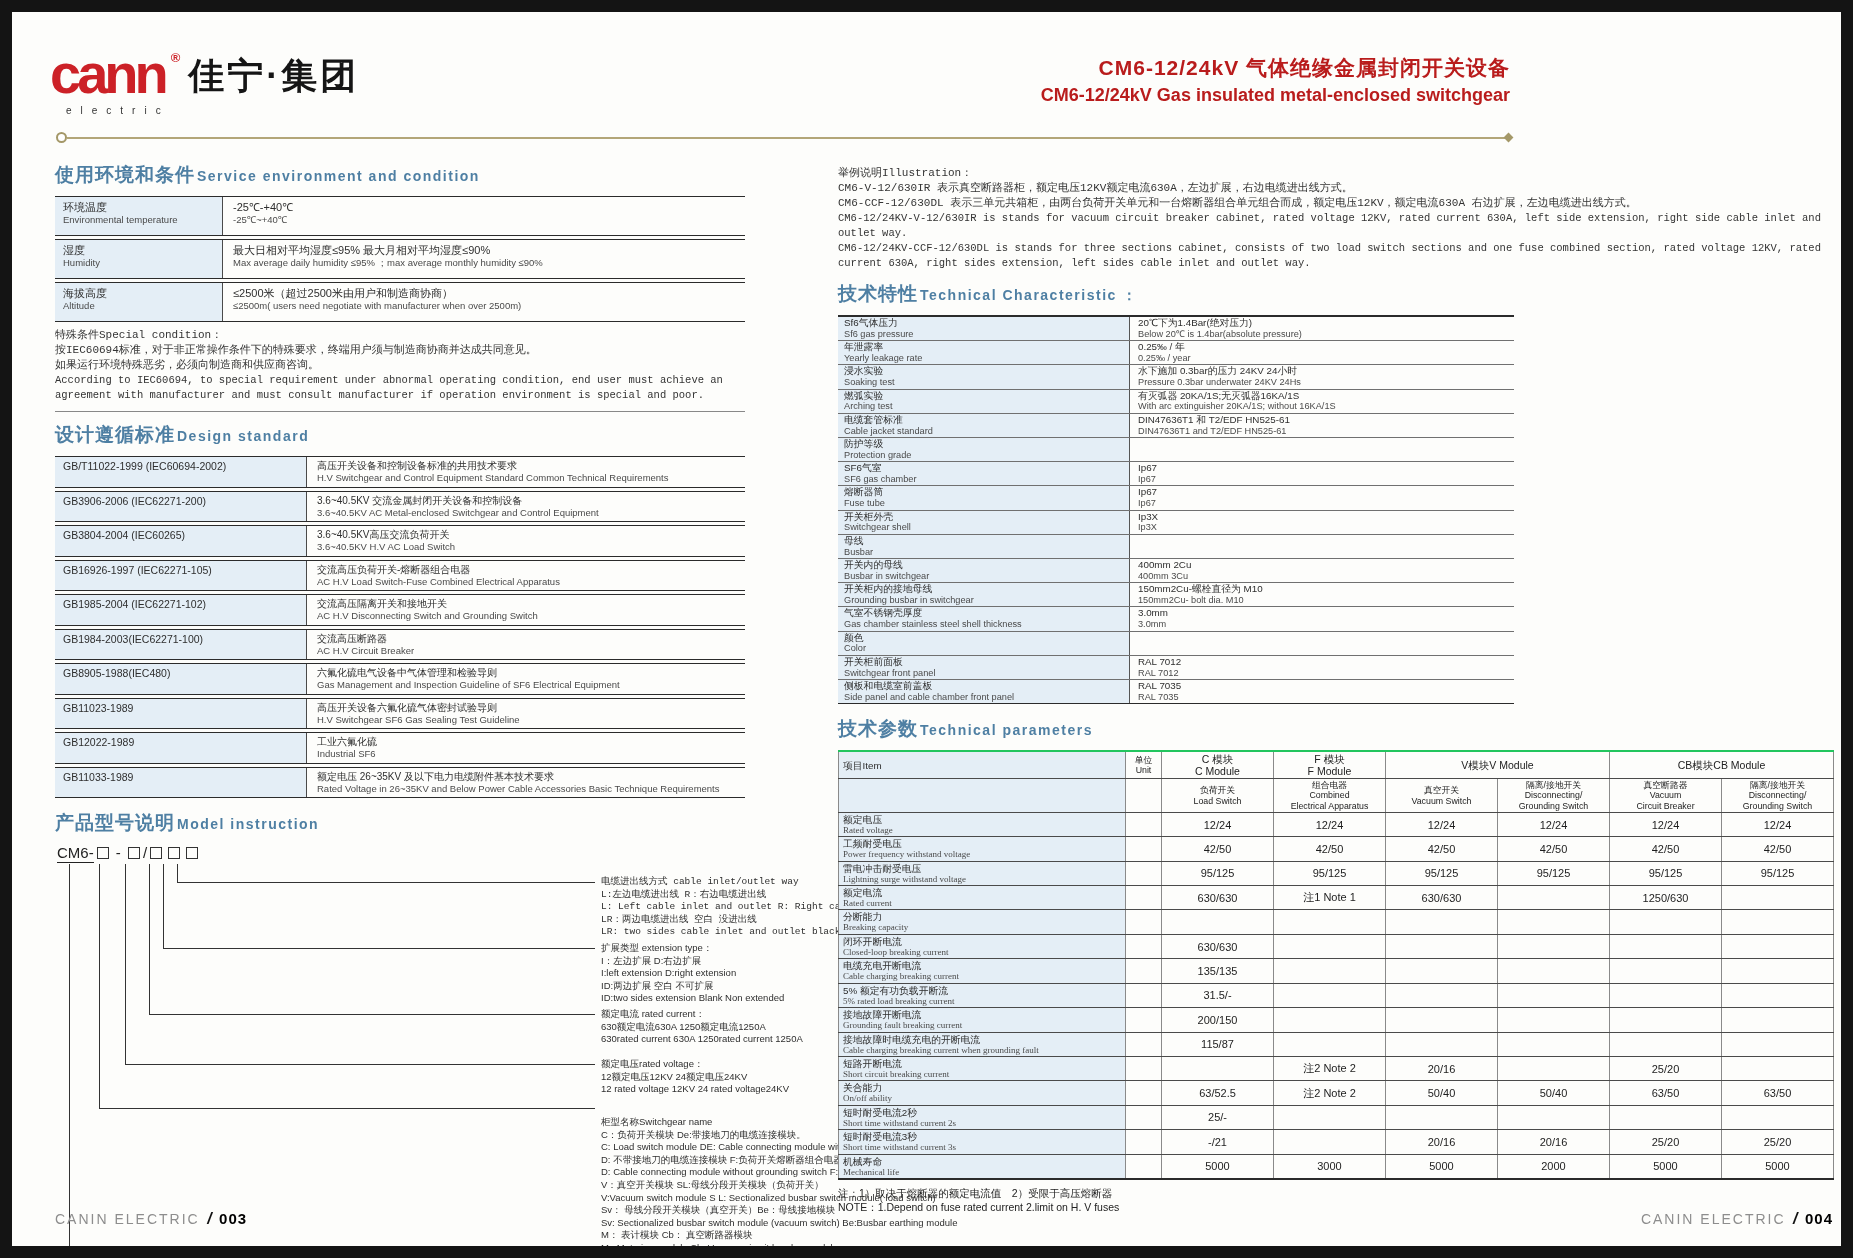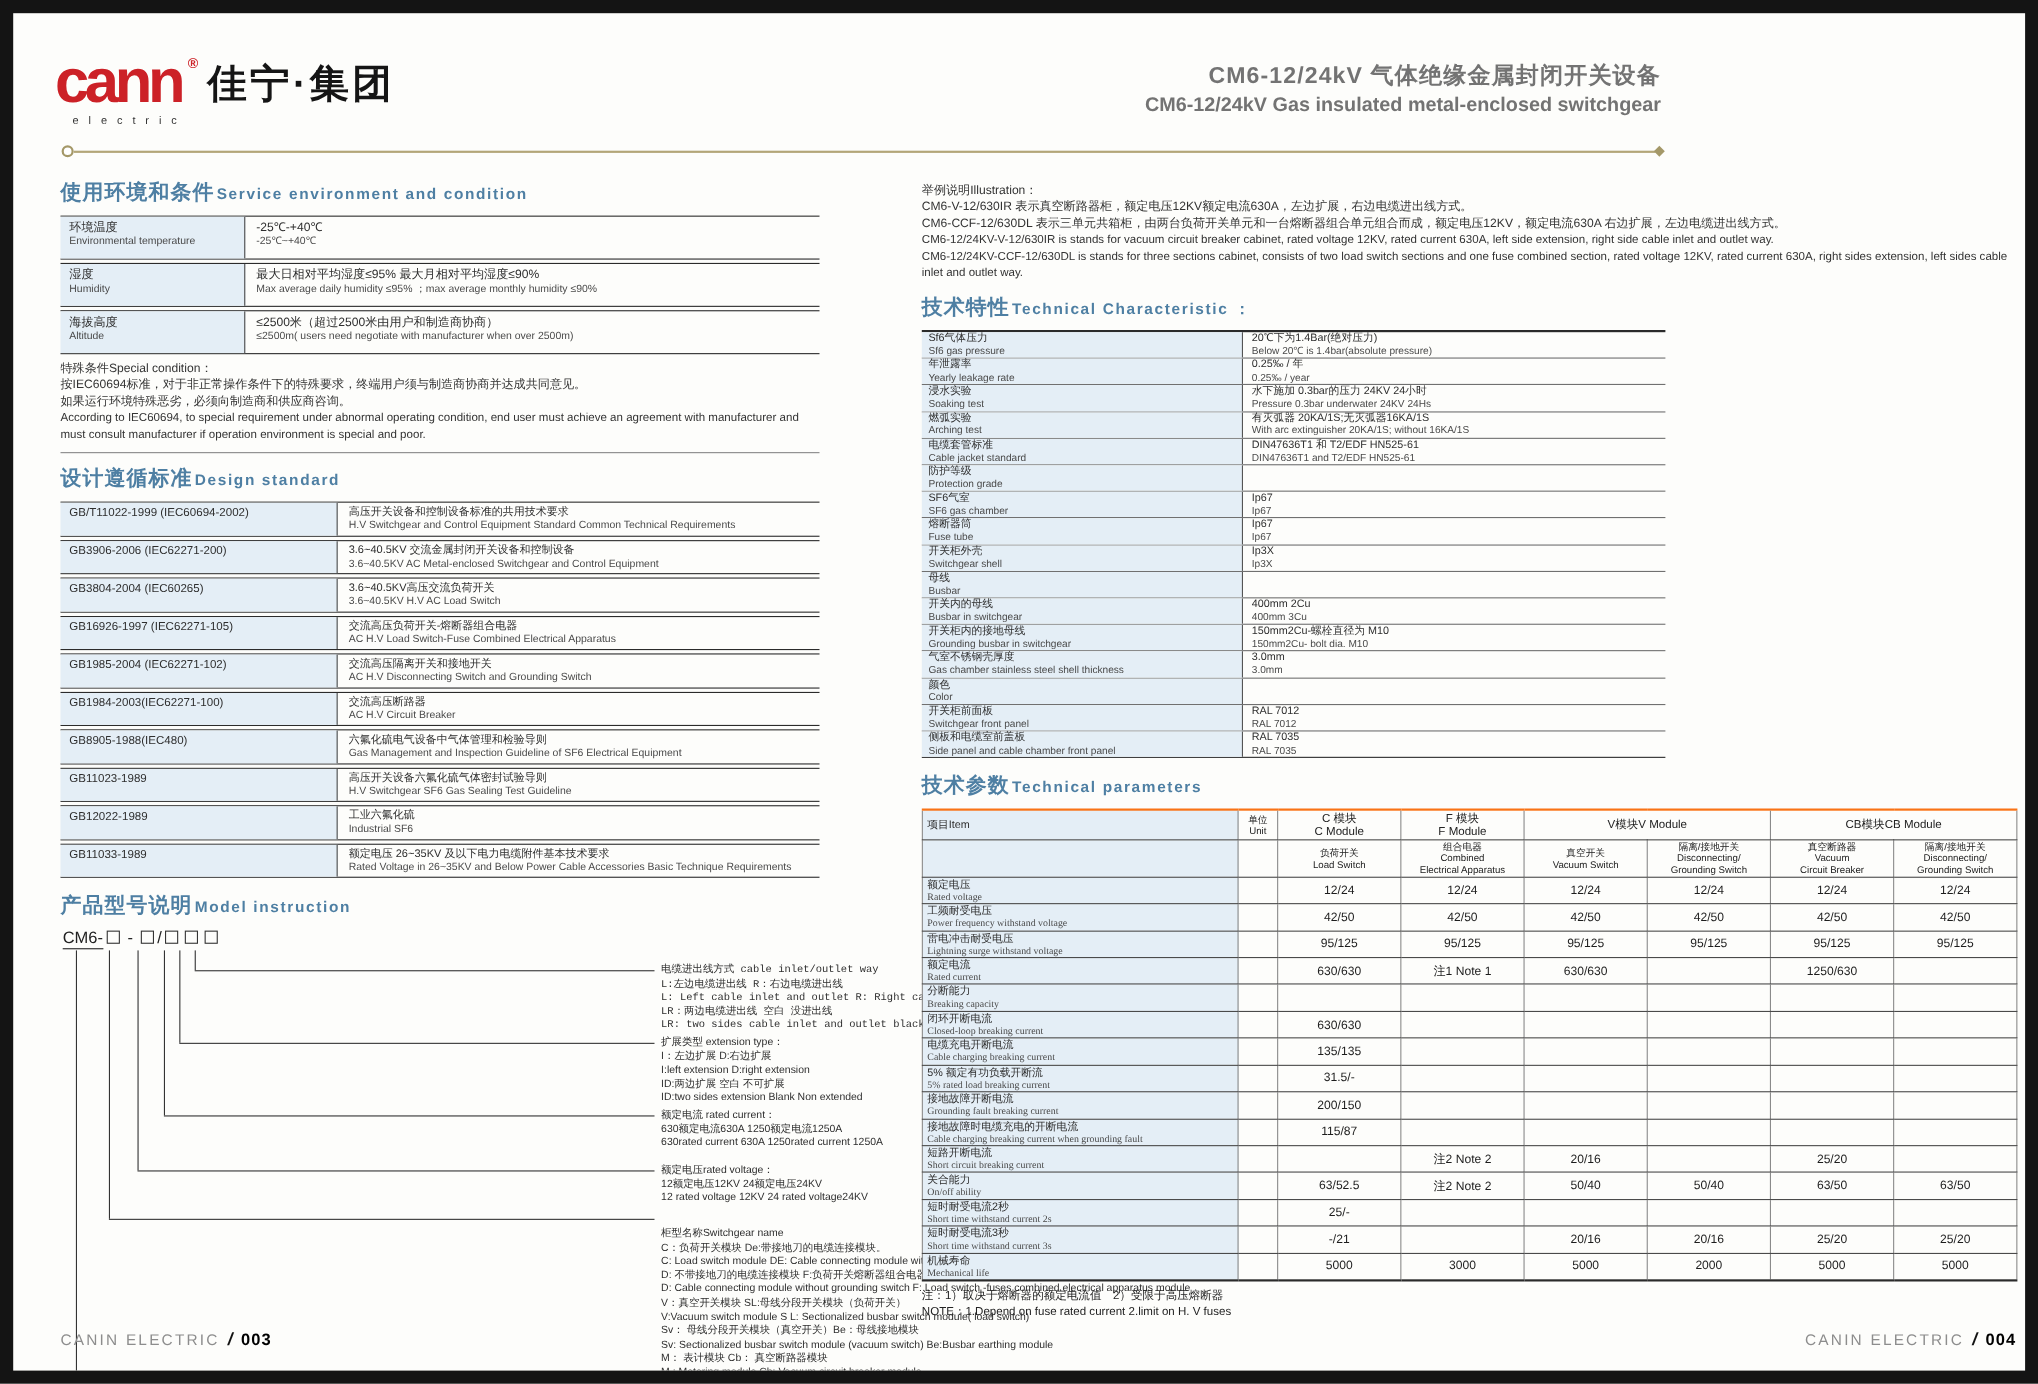--- a/index.html
+++ b/index.html
@@ -11,21 +11,21 @@
   .abs { position:absolute; }
 
   
   .logo-row { display:flex; align-items:flex-start; }
   .logo-cann { color:#cc2127; font-size:56px; font-weight:bold; letter-spacing:-4px; line-height:0.85; }
   .logo-reg { color:#cc2127; font-size:13px; margin:0 8px 0 6px; font-weight:bold; }
   .logo-cn { font-size:36px; font-weight:bold; color:#151515; letter-spacing:3px; margin-top:2px; }
   .logo-sub { font-size:10px; letter-spacing:9px; color:#333; margin:4px 0 0 16px; }
 
   
-  .htitle { text-align:right; color:#737373; }
+  .htitle { text-align:right; color:#b91c1c; }
   .htitle .cn { font-size:21px; font-weight:bold; letter-spacing:1px; }
   .htitle .en { font-size:18px; font-weight:bold; margin-top:3px; }
 
   
   .divider { display:flex; align-items:center; }
   .div-circle { width:7px; height:7px; border:2px solid #a49868; border-radius:50%; background:#fff; flex:none; }
   .div-line { flex:1; height:2px; background:#b3a678; }
   .div-diamond { width:7px; height:7px; background:#a49868; transform:rotate(45deg); flex:none; }
 
   
@@ -40,21 +40,21 @@
   .cnl { font-size:11px; color:#2e2e2e; line-height:14px; }
   .enl { font-size:9.5px; color:#4a4a4a; line-height:12px; }
   .etab .th { width:168px; }
   .etab .tr { min-height:38px; }
   .stab .th { width:252px; }
   .stab .th .cnl { font-size:10.5px; line-height:13px; }
   .stab .cnl { font-size:10px; line-height:12px; }
   .stab .enl { font-size:9.5px; line-height:11.5px; }
 
   
-  .para div { font-size:11px; line-height:15px; color:#333; }
+  .para div { font-size:11px; line-height:15px; color:#333;font-family:Liberation Mono, monospace; }
   .para .en { font-size:10.5px; }
   .hr { height:1px; background:#888; margin:8px 0 10px 0; }
 
   
   .diagram { position:relative; height:440px; }
   .mrow { position:absolute; left:2px; top:0; font-size:15px; color:#222; white-space:nowrap; }
   .mpref { border-bottom:1px solid #222; padding-bottom:1px; }
   .bx { display:inline-block; width:10px; height:10px; border:1px solid #333; margin:0 3px; vertical-align:-1px; }
   .vl { position:absolute; width:1px; background:#333; }
   .hl { position:absolute; height:1px; background:#333; }
@@ -66,21 +66,21 @@
   .ctab .tr { display:flex; border-bottom:1px solid #707070; align-items:stretch; }
   .ctab .tr:last-child { border-bottom:none; }
   .ctab .th { background:#e4eef6; width:292px; flex:none; border-right:1px solid #555; padding:1px 6px; box-sizing:border-box; }
   .ctab .td { flex:1; padding:1px 8px; }
   .ctab .cnl { font-size:9.8px; line-height:10.8px; }
   .ctab .enl { font-size:9.2px; line-height:10.4px; }
 
   
   table.ptab { border-collapse:collapse; width:995px; table-layout:fixed; }
   .ptab td { border:1px solid #8a8a8a; border-top:1px solid #4a4a4a; border-bottom:1px solid #4a4a4a; padding:1px 4px; vertical-align:middle; }
-  .ptab tr.hd1 td { border-top:2px solid #f97316; }
+  .ptab tr.hd1 td { border-top:2px solid #22c55e; }
   .ptab tr:last-child td { border-bottom:2px solid #2b2b2b; }
   .ptab .lab { background:#e4eef6; text-align:left; }
   .ptab .lab .cnl { font-size:9.8px; line-height:11px; }
   .ptab .lab .enl { font-size:9px; line-height:10.4px;font-family:Liberation Serif, serif; }
   .ptab .ghead { text-align:center; font-size:10.5px; color:#222; line-height:12px; }
   .ptab .sub { text-align:center; font-size:8.8px; color:#222; line-height:10.2px; }
   .ptab .val { text-align:center; font-size:11px; color:#1d1d1d; }
   .notes div { font-size:10.5px; line-height:14px; color:#222; }
 
   

